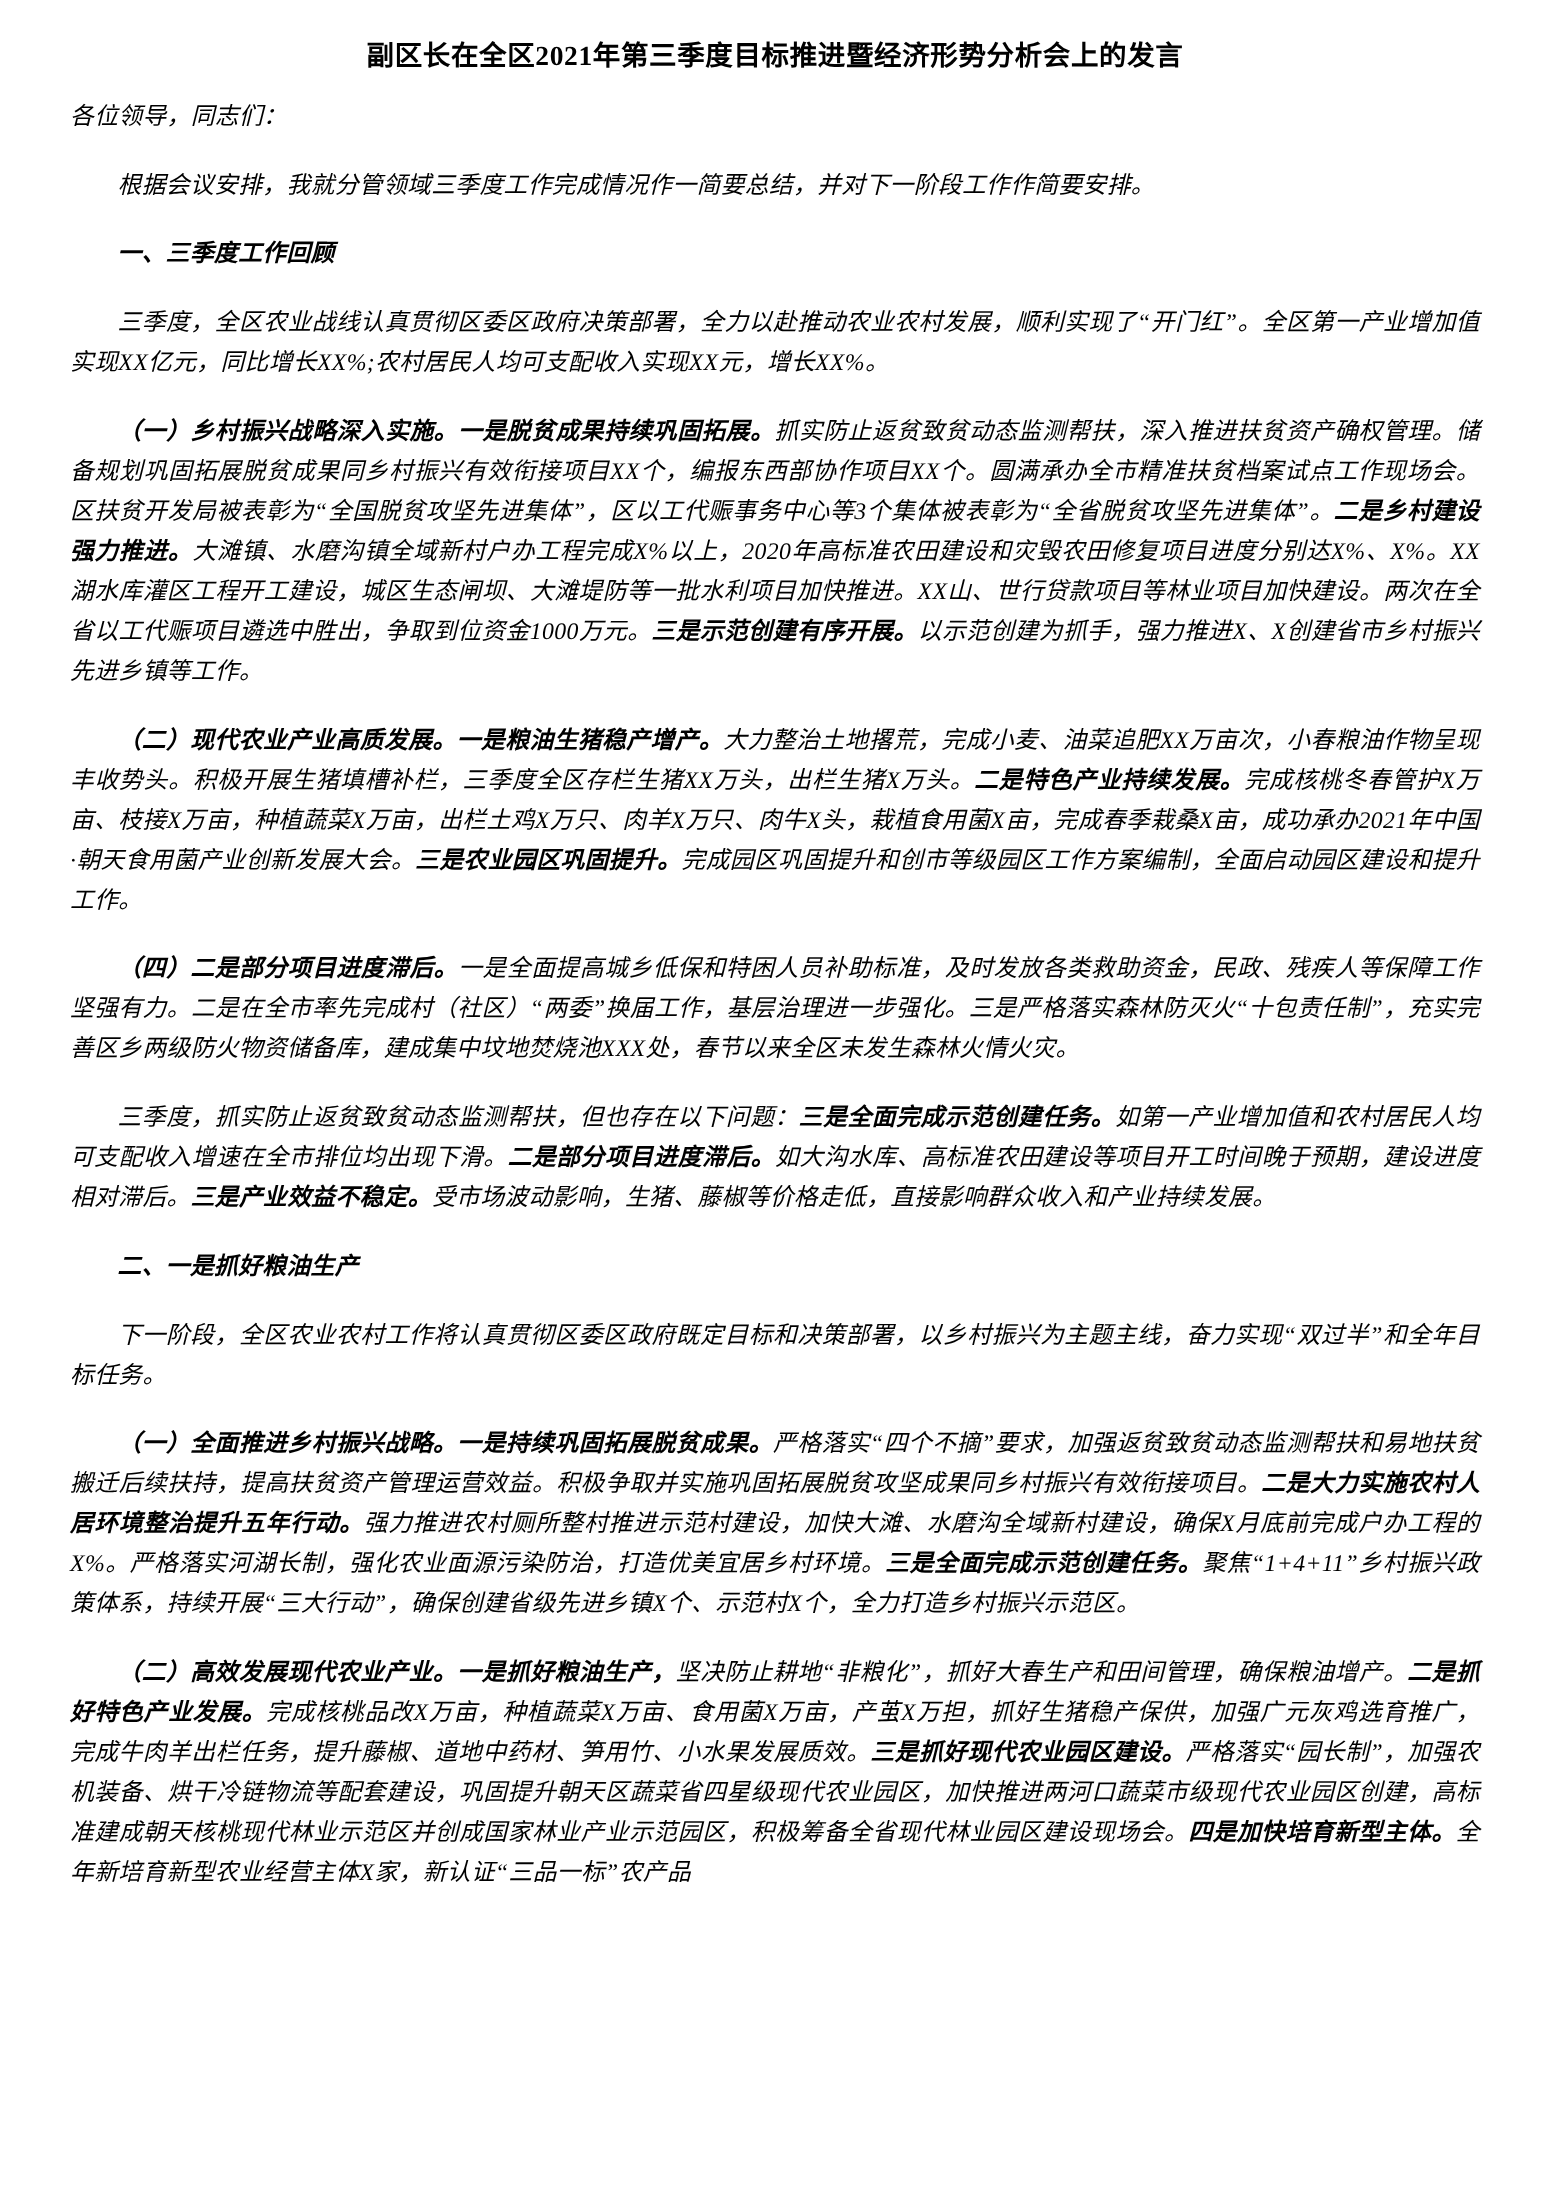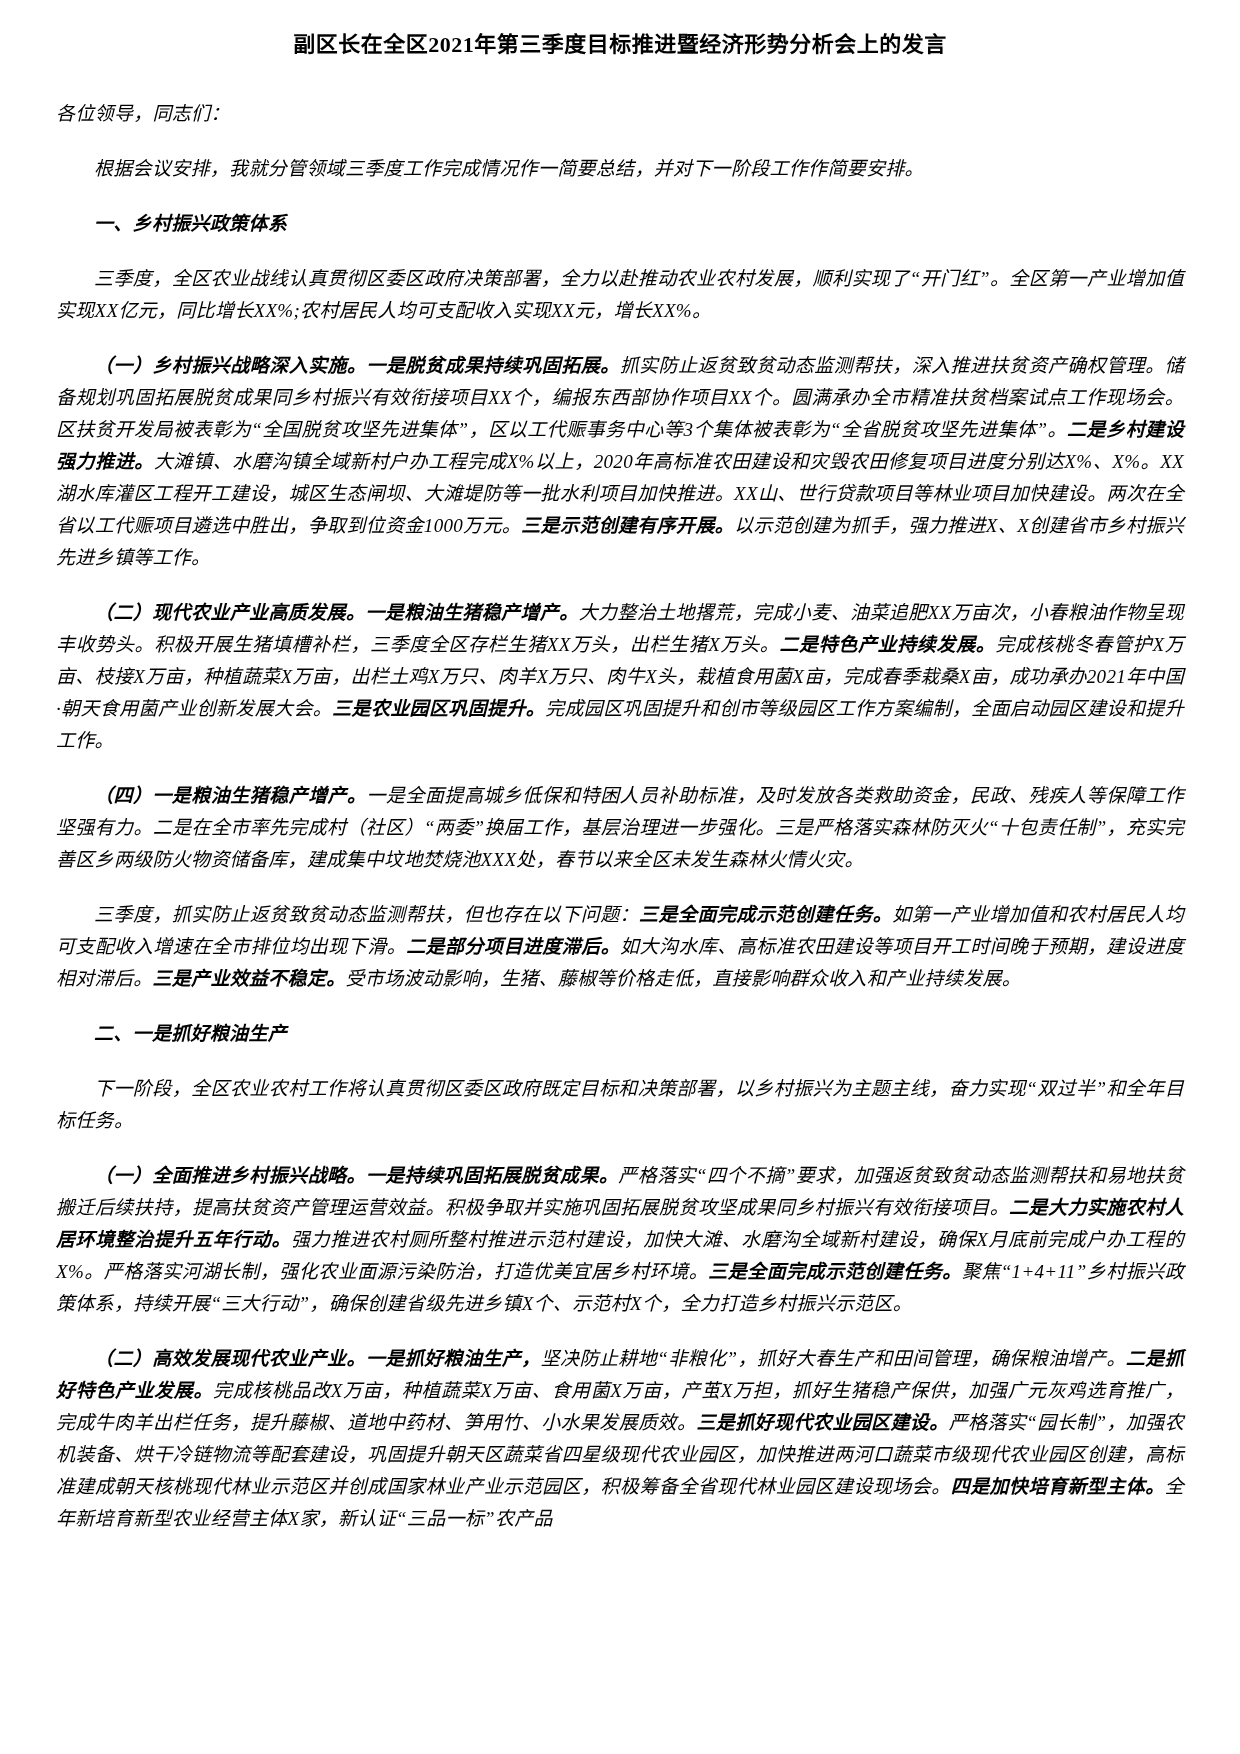--- a/index.html
+++ b/index.html
@@ -13,21 +13,21 @@
     color: #000000;
     padding: 28px 56px 0 56px;
     font-family: "Liberation Serif", "DejaVu Serif", serif;
     overflow: hidden;
   }
   .doc-title {
     text-align: center;
     font-size: 22px;
     font-weight: 700;
     line-height: 34px;
-    margin-bottom: 36px;
+    margin-bottom: 16px;
     letter-spacing: 0.5px;
   }
   .doc-body p {
     font-size: 19px;
     line-height: 32px;
     text-align: justify;
     text-justify: inter-ideograph;
     letter-spacing: 0.3px;
     font-style: italic;
   }
@@ -35,24 +35,24 @@
   .doc-body .bold { font-weight: 700; }
 </style>
 </head>
 <body>
 
 <div class="page">
   <h1 class="doc-title">副区长在全区2021年第三季度目标推进暨经济形势分析会上的发言</h1>
   <div class="doc-body">
       <p><span>各位领导，同志们：</span></p>
       <p class="indent"><span>根据会议安排，我就分管领域三季度工作完成情况作一简要总结，并对下一阶段工作作简要安排。</span></p>
-      <p class="indent"><span class="bold">一、乡村振兴政策体系</span></p>
+      <p class="indent"><span class="bold">一、三季度工作回顾</span></p>
       <p class="indent"><span>三季度，全区农业战线认真贯彻区委区政府决策部署，全力以赴推动农业农村发展，顺利实现了“开门红”。全区第一产业增加值实现XX亿元，同比增长XX%;农村居民人均可支配收入实现XX元，增长XX%。</span></p>
       <p class="indent"><span class="bold">（一）乡村振兴战略深入实施。</span><span class="bold">一是脱贫成果持续巩固拓展。</span><span>抓实防止返贫致贫动态监测帮扶，深入推进扶贫资产确权管理。储备规划巩固拓展脱贫成果同乡村振兴有效衔接项目XX个，编报东西部协作项目XX个。圆满承办全市精准扶贫档案试点工作现场会。区扶贫开发局被表彰为“全国脱贫攻坚先进集体”，区以工代赈事务中心等3个集体被表彰为“全省脱贫攻坚先进集体”。</span><span class="bold">二是乡村建设强力推进。</span><span>大滩镇、水磨沟镇全域新村户办工程完成X%以上，2020年高标准农田建设和灾毁农田修复项目进度分别达X%、X%。XX湖水库灌区工程开工建设，城区生态闸坝、大滩堤防等一批水利项目加快推进。XX山、世行贷款项目等林业项目加快建设。两次在全省以工代赈项目遴选中胜出，争取到位资金1000万元。</span><span class="bold">三是示范创建有序开展。</span><span>以示范创建为抓手，强力推进X、X创建省市乡村振兴先进乡镇等工作。</span></p>
       <p class="indent"><span class="bold">（二）现代农业产业高质发展。</span><span class="bold">一是粮油生猪稳产增产。</span><span>大力整治土地撂荒，完成小麦、油菜追肥XX万亩次，小春粮油作物呈现丰收势头。积极开展生猪填槽补栏，三季度全区存栏生猪XX万头，出栏生猪X万头。</span><span class="bold">二是特色产业持续发展。</span><span>完成核桃冬春管护X万亩、枝接X万亩，种植蔬菜X万亩，出栏土鸡X万只、肉羊X万只、肉牛X头，栽植食用菌X亩，完成春季栽桑X亩，成功承办2021年中国·朝天食用菌产业创新发展大会。</span><span class="bold">三是农业园区巩固提升。</span><span>完成园区巩固提升和创市等级园区工作方案编制，全面启动园区建设和提升工作。</span></p>
-      <p class="indent"><span class="bold">（四）一是粮油生猪稳产增产。</span><span>一是全面提高城乡低保和特困人员补助标准，及时发放各类救助资金，民政、残疾人等保障工作坚强有力。二是在全市率先完成村（社区）“两委”换届工作，基层治理进一步强化。三是严格落实森林防灭火“十包责任制”，充实完善区乡两级防火物资储备库，建成集中坟地焚烧池XXX处，春节以来全区未发生森林火情火灾。</span></p>
+      <p class="indent"><span class="bold">（四）二是部分项目进度滞后。</span><span>一是全面提高城乡低保和特困人员补助标准，及时发放各类救助资金，民政、残疾人等保障工作坚强有力。二是在全市率先完成村（社区）“两委”换届工作，基层治理进一步强化。三是严格落实森林防灭火“十包责任制”，充实完善区乡两级防火物资储备库，建成集中坟地焚烧池XXX处，春节以来全区未发生森林火情火灾。</span></p>
       <p class="indent"><span>三季度，抓实防止返贫致贫动态监测帮扶，但也存在以下问题：</span><span class="bold">三是全面完成示范创建任务。</span><span>如第一产业增加值和农村居民人均可支配收入增速在全市排位均出现下滑。</span><span class="bold">二是部分项目进度滞后。</span><span>如大沟水库、高标准农田建设等项目开工时间晚于预期，建设进度相对滞后。</span><span class="bold">三是产业效益不稳定。</span><span>受市场波动影响，生猪、藤椒等价格走低，直接影响群众收入和产业持续发展。</span></p>
       <p class="indent"><span class="bold">二、一是抓好粮油生产</span></p>
       <p class="indent"><span>下一阶段，全区农业农村工作将认真贯彻区委区政府既定目标和决策部署，以乡村振兴为主题主线，奋力实现“双过半”和全年目标任务。</span></p>
       <p class="indent"><span class="bold">（一）全面推进乡村振兴战略。</span><span class="bold">一是持续巩固拓展脱贫成果。</span><span>严格落实“四个不摘”要求，加强返贫致贫动态监测帮扶和易地扶贫搬迁后续扶持，提高扶贫资产管理运营效益。积极争取并实施巩固拓展脱贫攻坚成果同乡村振兴有效衔接项目。</span><span class="bold">二是大力实施农村人居环境整治提升五年行动。</span><span>强力推进农村厕所整村推进示范村建设，加快大滩、水磨沟全域新村建设，确保X月底前完成户办工程的X%。严格落实河湖长制，强化农业面源污染防治，打造优美宜居乡村环境。</span><span class="bold">三是全面完成示范创建任务。</span><span>聚焦“1+4+11”乡村振兴政策体系，持续开展“三大行动”，确保创建省级先进乡镇X个、示范村X个，全力打造乡村振兴示范区。</span></p>
       <p class="indent"><span class="bold">（二）高效发展现代农业产业。</span><span class="bold">一是抓好粮油生产，</span><span>坚决防止耕地“非粮化”，抓好大春生产和田间管理，确保粮油增产。</span><span class="bold">二是抓好特色产业发展。</span><span>完成核桃品改X万亩，种植蔬菜X万亩、食用菌X万亩，产茧X万担，抓好生猪稳产保供，加强广元灰鸡选育推广，完成牛肉羊出栏任务，提升藤椒、道地中药材、笋用竹、小水果发展质效。</span><span class="bold">三是抓好现代农业园区建设。</span><span>严格落实“园长制”，加强农机装备、烘干冷链物流等配套建设，巩固提升朝天区蔬菜省四星级现代农业园区，加快推进两河口蔬菜市级现代农业园区创建，高标准建成朝天核桃现代林业示范区并创成国家林业产业示范园区，积极筹备全省现代林业园区建设现场会。</span><span class="bold">四是加快培育新型主体。</span><span>全年新培育新型农业经营主体X家，新认证“三品一标”农产品</span></p>
     </div>
 </div>
 
 </body></html>

